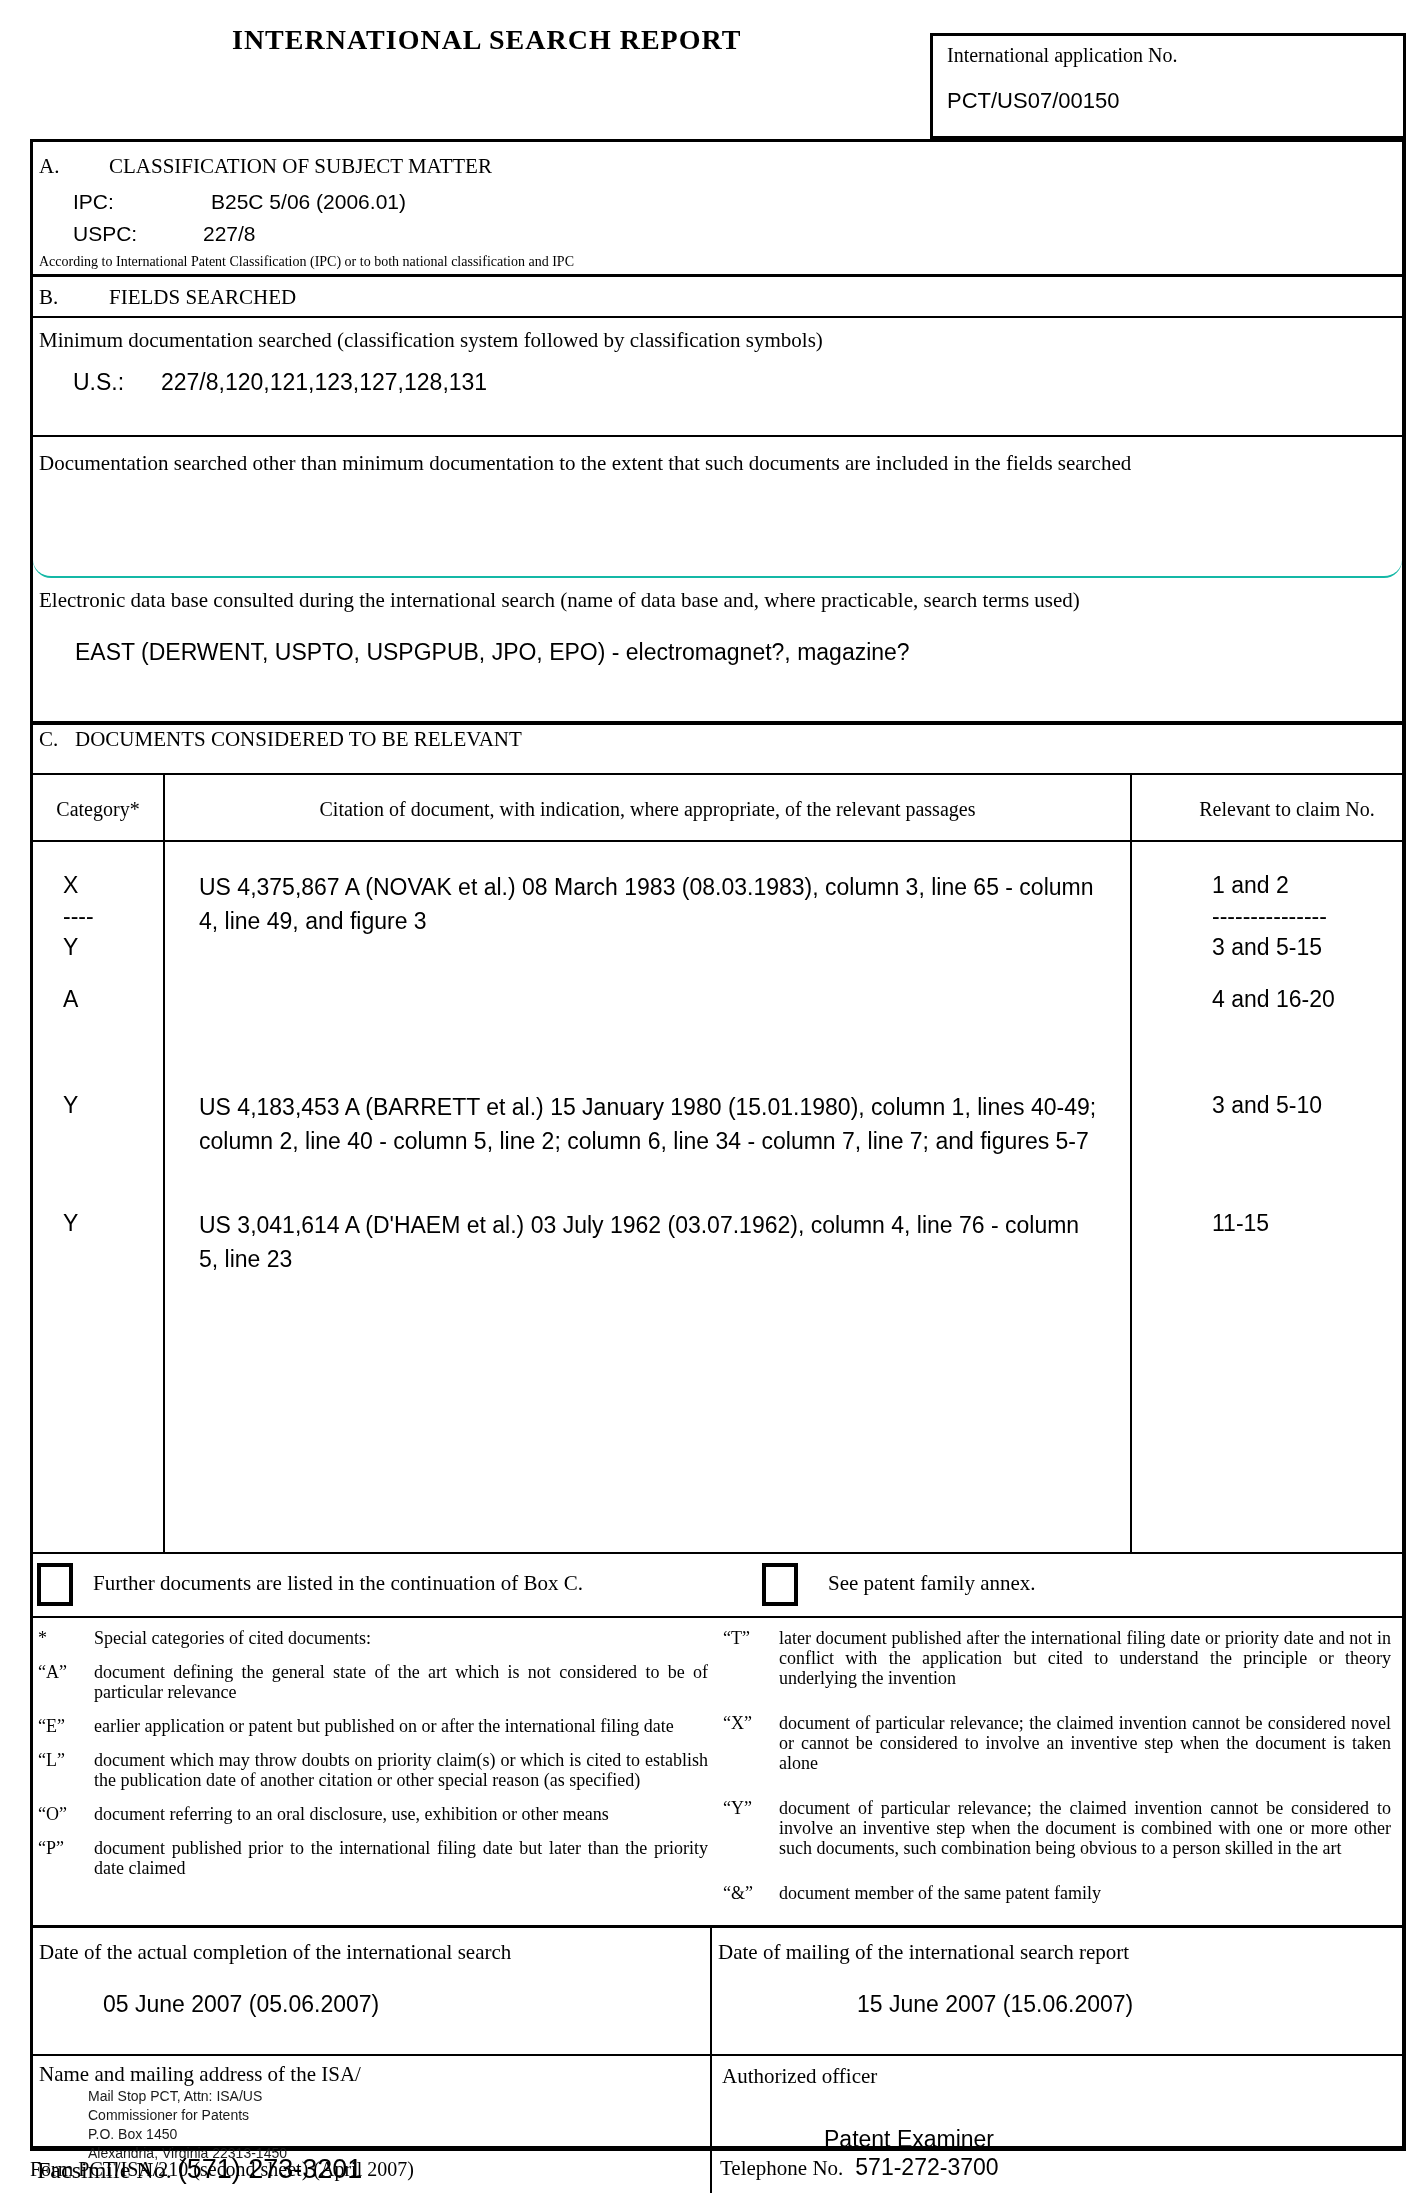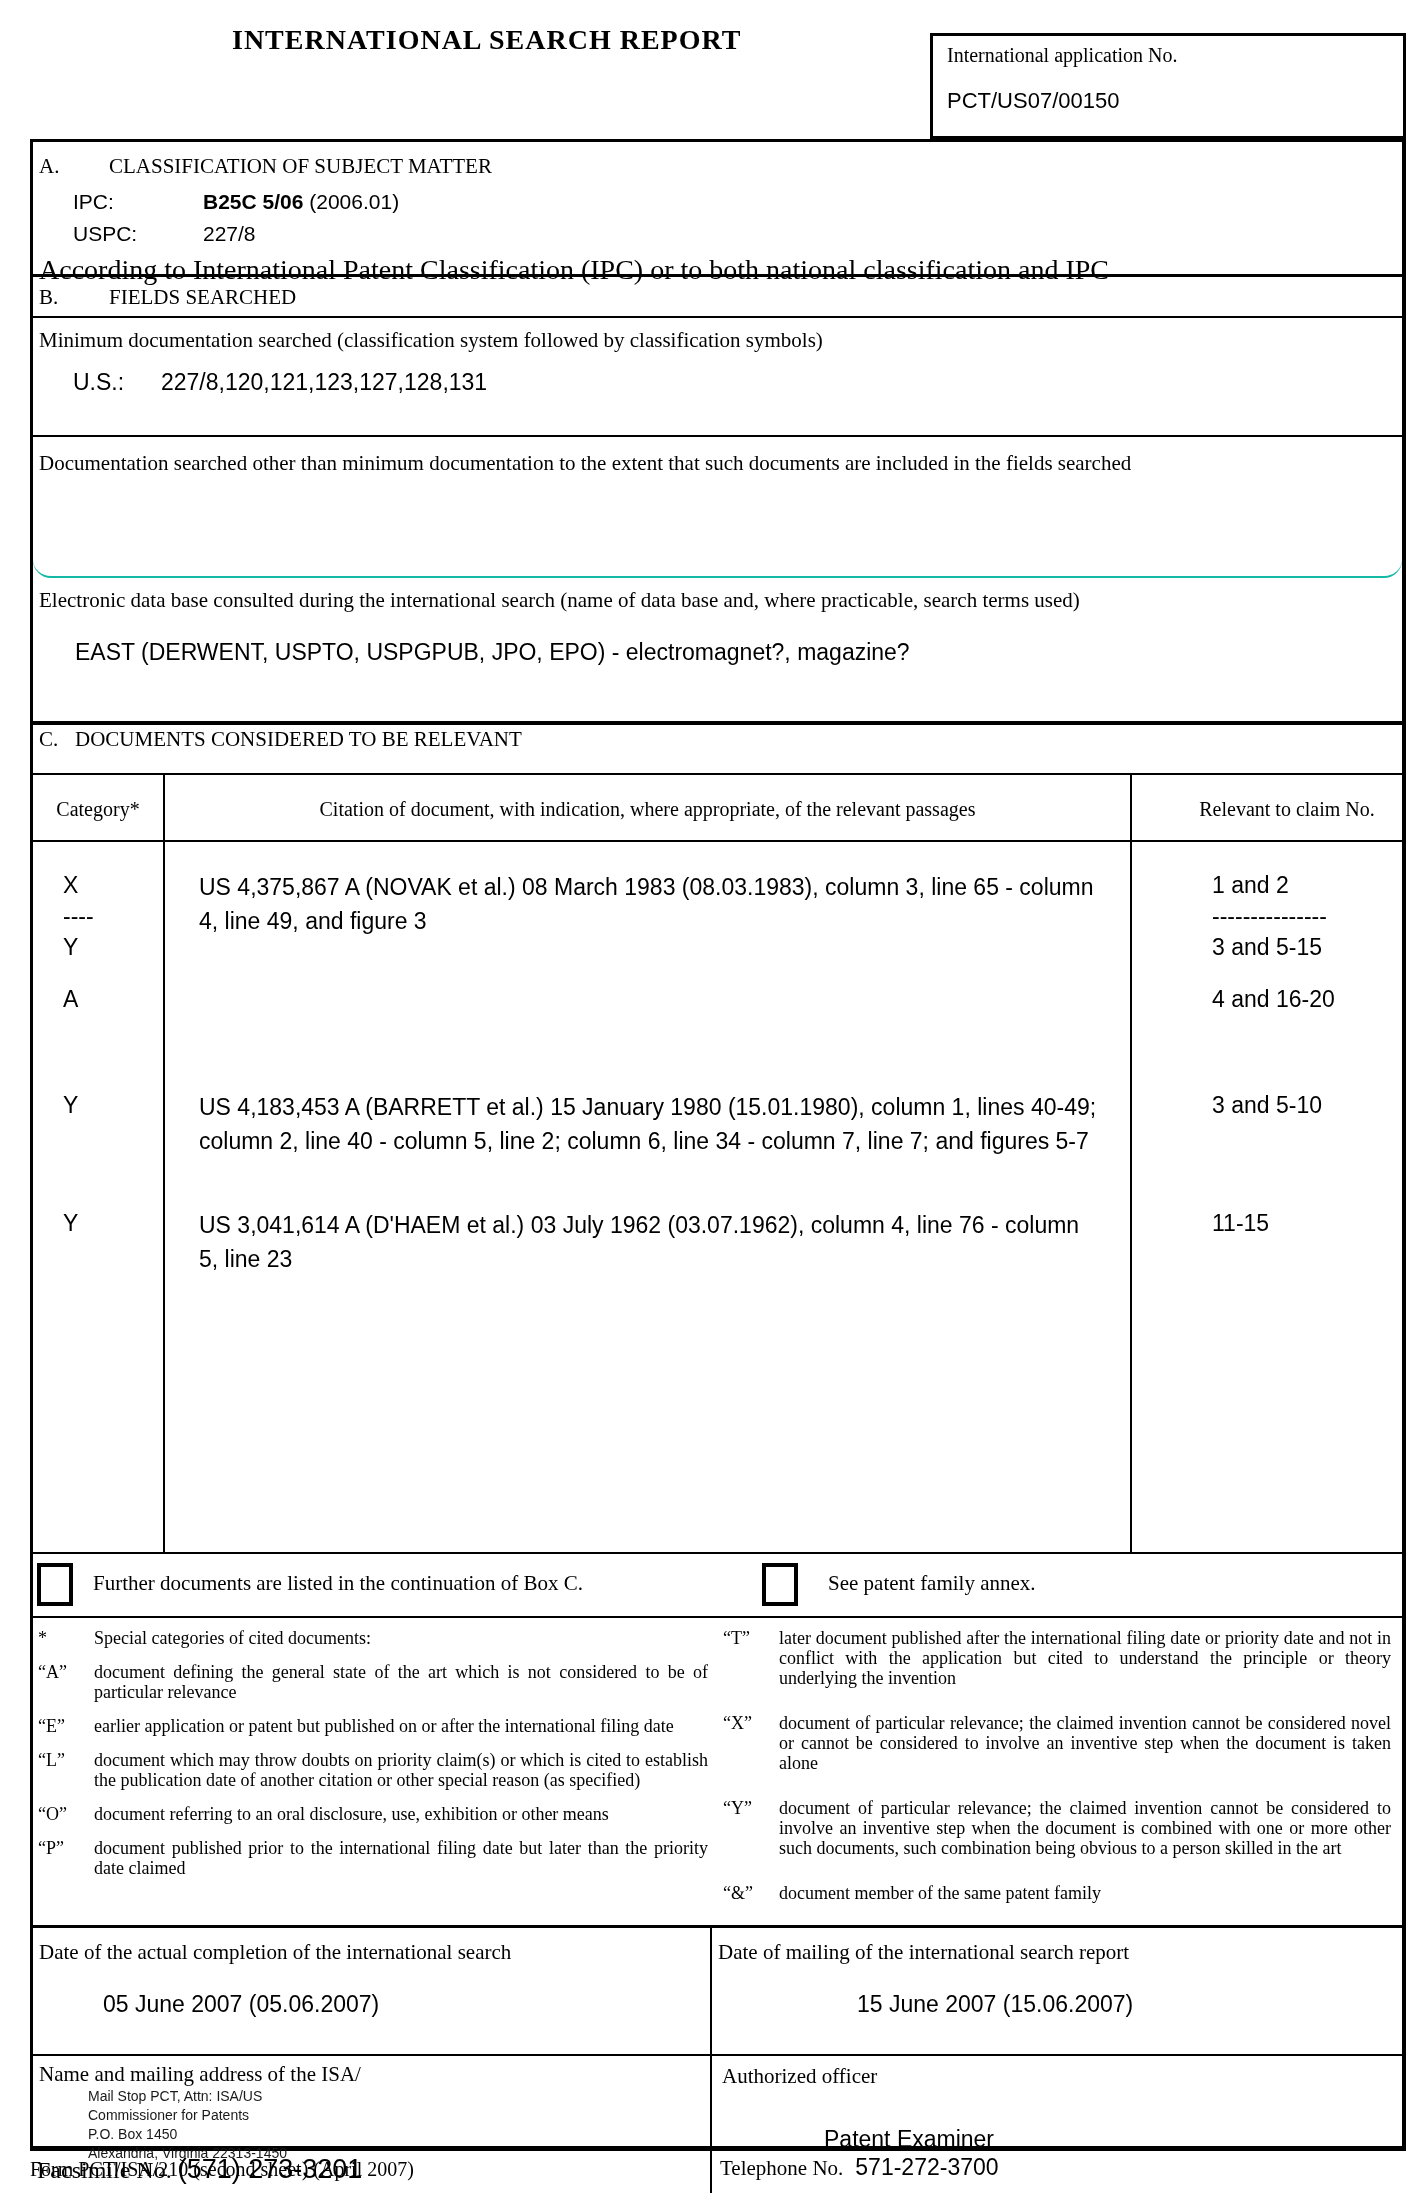--- a/index.html
+++ b/index.html
@@ -37,23 +37,23 @@
   .legend    { height:310px; border-bottom:3px solid #000; position:relative; }
   .dates     { height:128px; border-bottom:2px solid #000; display:flex; }
   .isarow    { height:137px; display:flex; }
 
   .sec-heading { padding:12px 0 0 6px; font-size:21px; }
   .sec-letter { display:inline-block; width:70px; }
   .sec-letter-c { display:inline-block; width:36px; }
 
   .ipc-line  { margin:11px 0 0 40px; font-size:21px; }
   .ipc-label { display:inline-block; width:130px; }
-  .bold { font-weight:bold; }
+  .bold { font-weight:normal;margin-left:8px; }
   .uspc-line { margin:8px 0 0 40px; font-size:21px; }
-  .a-note { margin:8px 0 0 6px; font-size:28px; }
+  .a-note { margin:8px 0 0 6px; font-size:14px; }
 
   .field-label { padding:10px 8px 0 6px; font-size:21px; }
   .min-value { margin:16px 0 0 40px; font-size:23px; }
   .min-prefix { display:inline-block; width:88px; }
   .edb-value { margin:26px 0 0 42px; font-size:23px; }
 
   .th-cat { width:132px; border-right:2px solid #000; text-align:center; padding-top:23px; font-size:20px; }
   .th-cit { width:967px; border-right:2px solid #000; text-align:center; padding-top:23px; font-size:20px; }
   .th-rel { flex:1; text-align:center; padding-top:23px; font-size:20px;margin-left:40px; }
 

